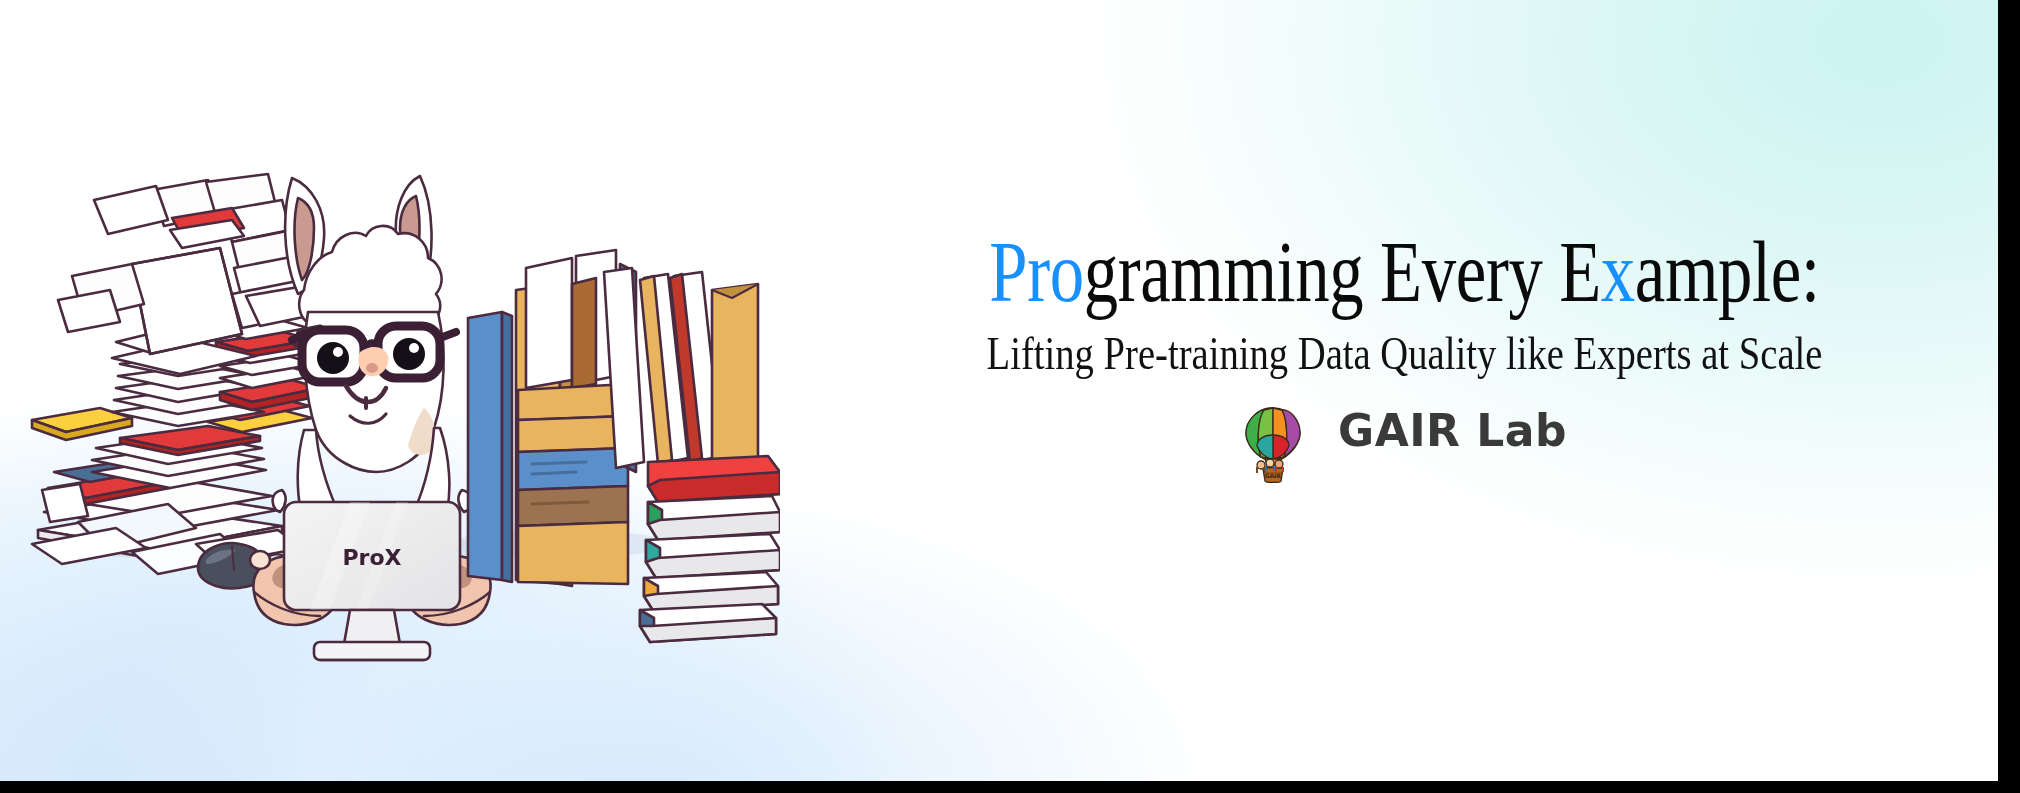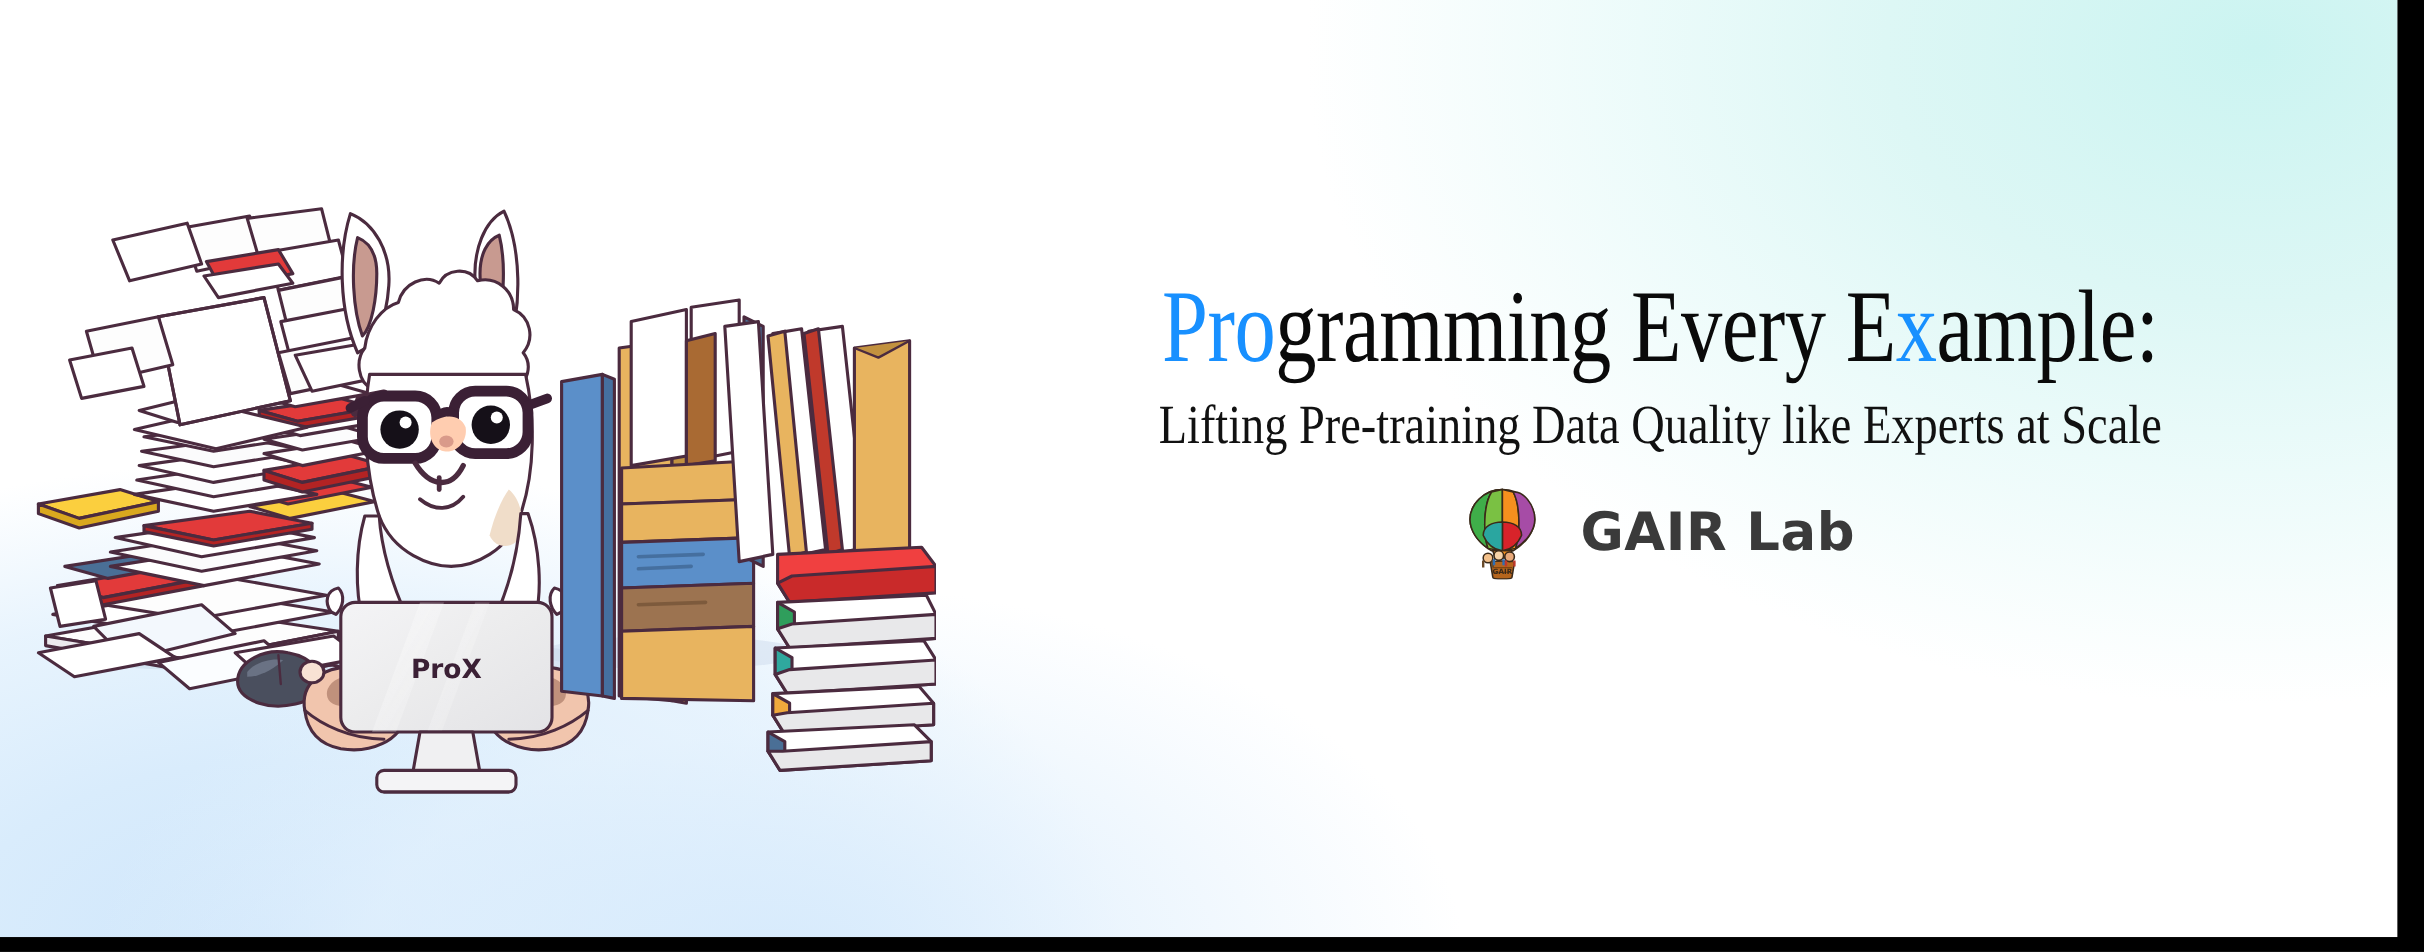--- a/index.html
+++ b/index.html
@@ -39,21 +39,21 @@
   .frame-right { position:absolute; right:0; top:0; width:22px; height:793px; background:#000; }
   .frame-bottom{ position:absolute; left:0; bottom:0; width:2020px; height:12px; background:#000; }
 
   
   #artwork { position:absolute; left:20px; top:172px; width:760px; height:560px; }
   #artwork svg { display:block; width:100%; height:100%; }
 
   
   #textblock {
     position:absolute;
-    left:796px; top:230px;
+    left:817px; top:230px;
     width:1175px;
     text-align:center;
   }
 
   #main-title {
     font-family:"Liberation Serif", serif;
     font-size:86px;
     line-height:0.98;
     font-weight:400;
     letter-spacing:-0.5px;
@@ -94,21 +94,20 @@
     font-size:34px;
     color:#8a8a8a;
     padding:0 34px;
     transform: scaleX(0.86);
     white-space:nowrap;
   }
 
   #org-row {
     margin-top:26px;
     display:flex;
-    align-items:center;
     justify-content:center;
     gap:34px;
   }
   #org-logo { width:62px; height:78px; flex:0 0 auto; }
   #org-logo svg { display:block; width:100%; height:100%; }
   #org-name {
     font-family:"DejaVu Sans", sans-serif;
     font-size:44px;
     font-weight:bold;
     color:#3a3a3a;

